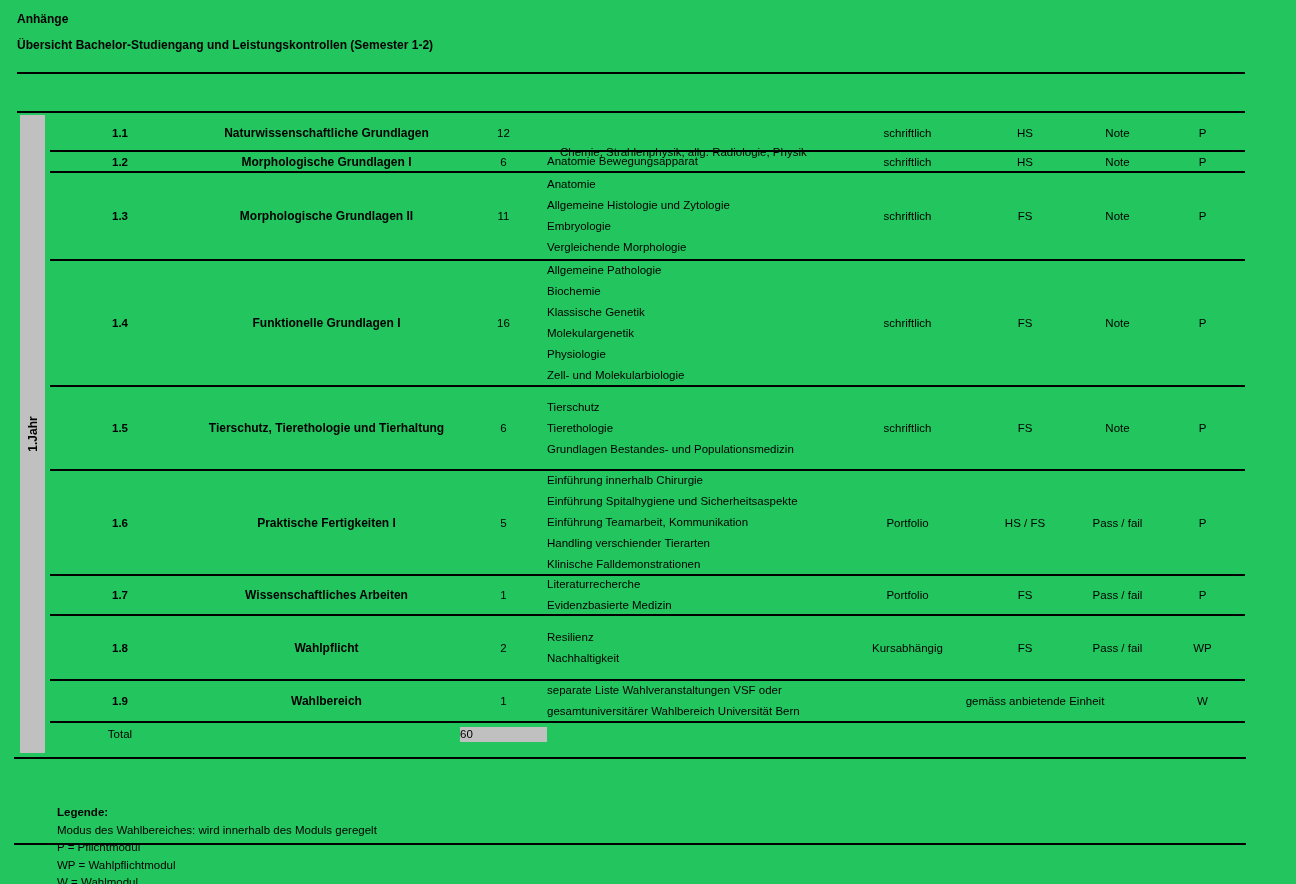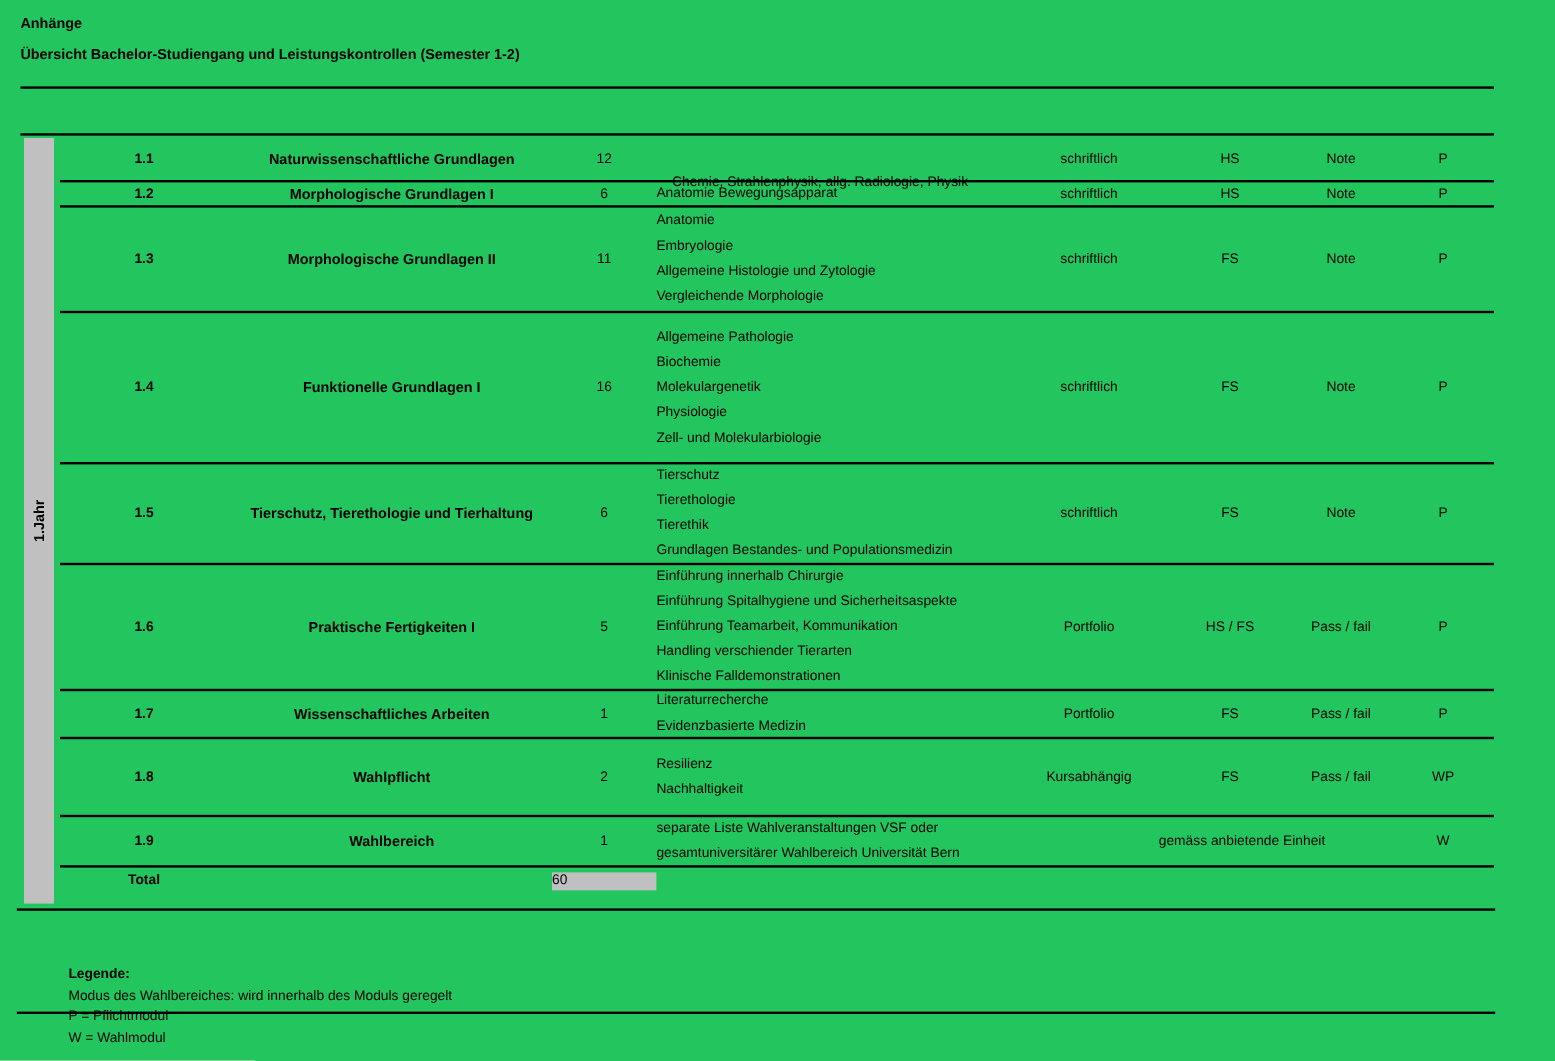--- a/index.html
+++ b/index.html
@@ -35,21 +35,21 @@
   .c { text-align:center; }
   .c-ln { font-weight:bold; }
   .c-modul { text-align:center; padding-left:3px; font-weight:bold; font-size:12px; }
   .c-fach { text-align:left; display:flex; flex-direction:column; justify-content:center;
             height:100%; overflow:hidden; }
   .c-fach.indent { padding-left:13px;margin-top:39px; }
   .fl { line-height:21px; white-space:nowrap; }
   .c-merged { grid-column:5 / 8; padding-left:70px; }
 
   .row-total { height:22px; border-bottom:none; }
-  .row-total .c-ln { font-weight:bold; }
+  .row-total .c-ln { font-weight:normal; }
   .total-box { background:#c0c0c0; height:15px; line-height:15px; width:100%;
                font-weight:normal; text-align:left; }
 
   .legend { position:absolute; left:57px; top:804px; font-size:11.5px; line-height:17.5px; }
   .legend-title { font-weight:bold; }
 </style>
 </head>
 <body>
 
 <div class="page">
@@ -90,53 +90,53 @@
           <div class="c c-sem">HS</div>
           <div class="c c-bew">Note</div>
           <div class="c c-typ">P</div>
         </div>
         <div class="row" style="height: 88px;">
           <div class="c c-ln">1.3</div>
           <div class="c c-modul">Morphologische Grundlagen II</div>
           <div class="c c-ects">11</div>
           <div class="c c-fach">
             <div class="fl">Anatomie</div>
+            <div class="fl">Allgemeine Histologie und Zytologie</div>
             <div class="fl">Embryologie</div>
-            <div class="fl">Allgemeine Histologie und Zytologie</div>
             <div class="fl">Vergleichende Morphologie</div>
           </div>
           <div class="c c-art">schriftlich</div>
           <div class="c c-sem">FS</div>
           <div class="c c-bew">Note</div>
           <div class="c c-typ">P</div>
         </div>
         <div class="row" style="height: 126px;">
           <div class="c c-ln">1.4</div>
           <div class="c c-modul">Funktionelle Grundlagen I</div>
           <div class="c c-ects">16</div>
           <div class="c c-fach">
             <div class="fl">Allgemeine Pathologie</div>
             <div class="fl">Biochemie</div>
+            <div class="fl">Klassische Genetik</div>
             <div class="fl">Molekulargenetik</div>
             <div class="fl">Physiologie</div>
             <div class="fl">Zell- und Molekularbiologie</div>
           </div>
           <div class="c c-art">schriftlich</div>
           <div class="c c-sem">FS</div>
           <div class="c c-bew">Note</div>
           <div class="c c-typ">P</div>
         </div>
         <div class="row" style="height: 84px;">
           <div class="c c-ln">1.5</div>
           <div class="c c-modul">Tierschutz, Tierethologie und Tierhaltung</div>
           <div class="c c-ects">6</div>
           <div class="c c-fach">
             <div class="fl">Tierschutz</div>
             <div class="fl">Tierethologie</div>
-            <div class="fl">Tierethik</div>
             <div class="fl">Grundlagen Bestandes- und Populationsmedizin</div>
           </div>
           <div class="c c-art">schriftlich</div>
           <div class="c c-sem">FS</div>
           <div class="c c-bew">Note</div>
           <div class="c c-typ">P</div>
         </div>
         <div class="row" style="height: 105px;">
           <div class="c c-ln">1.6</div>
           <div class="c c-modul">Praktische Fertigkeiten I</div>
@@ -200,19 +200,20 @@
       </div>
   </div>
 
   <div class="rule" id="bottomrule"></div>
 
   <div class="legend">
     <div class="legend-title">Legende:</div>
     <div id="legend-lines">
         <div>Modus des Wahlbereiches: wird innerhalb des Moduls geregelt</div>
         <div>P = Pflichtmodul</div>
+        <div>WP = Wahlpflichtmodul</div>
         <div>W = Wahlmodul</div>
       </div>
   </div>
 
   <div class="rule" id="endrule"></div>
 
 </div>
 
 </body></html>

